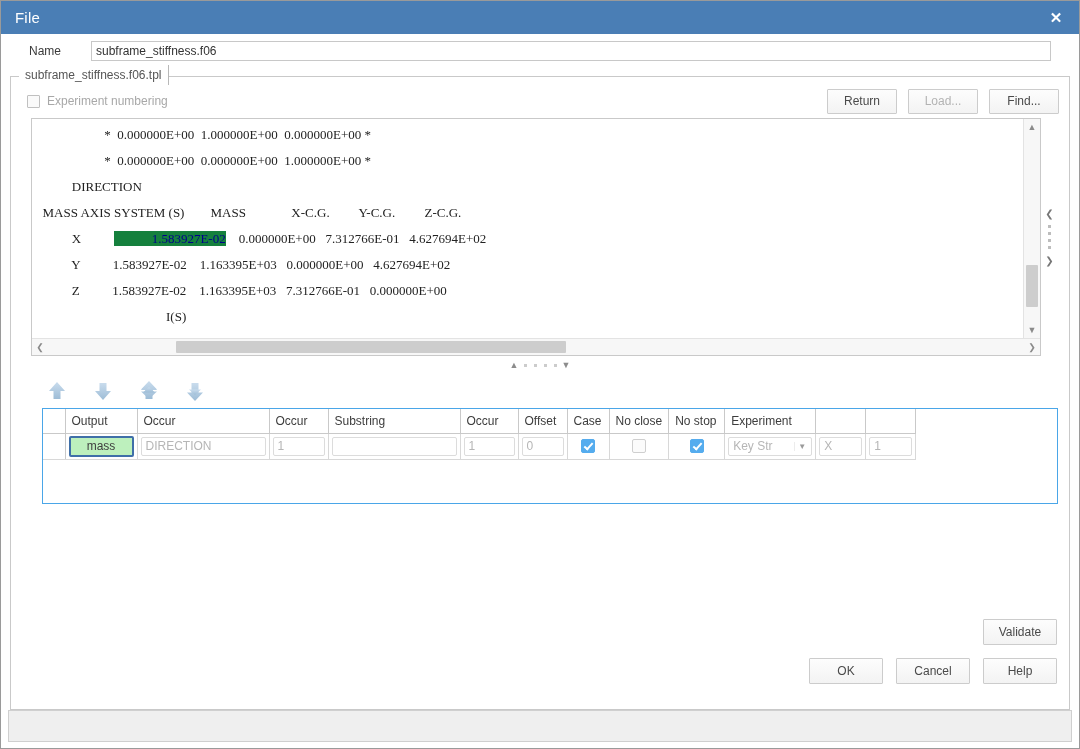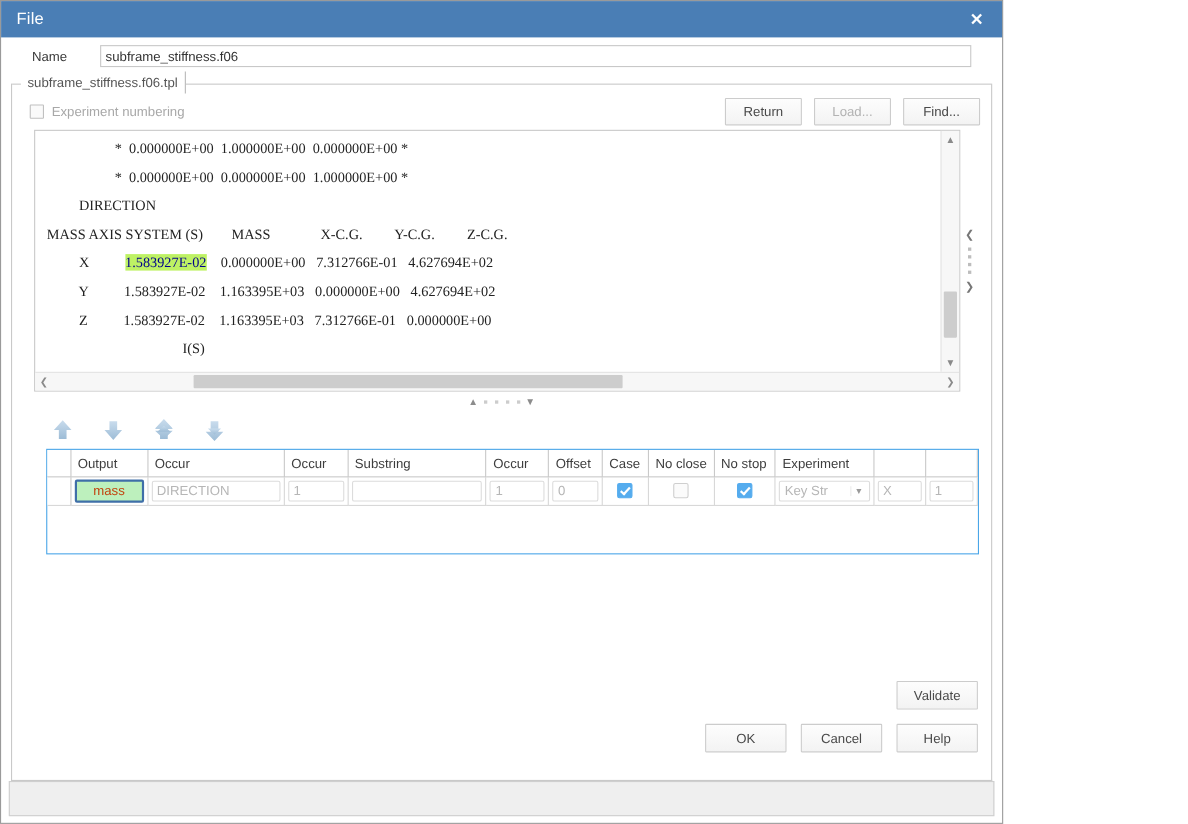--- a/index.html
+++ b/index.html
@@ -12,21 +12,21 @@
     height: 749px;
     font-family: "Liberation Sans", sans-serif;
     font-size: 12px;
     color: #333333;
     overflow: hidden;
   }
 
   
   #window {
     position: relative;
-    width: 912px;
+    width: 1080px;
     height: 749px;
     box-sizing: border-box;
     border: 1px solid #9a9a9a;
     background: #ffffff;
     display: flex;
     flex-direction: column;
     justify-content: center;
   }
 
   
@@ -188,22 +188,23 @@
     font-family: Liberation Serif, serif;
     font-size: 13px;
     line-height: 26px;
     color: #222222;
     white-space: pre;
     padding: 3px 0 0 4px;
     position: relative;
     min-width: 0;
   }
   .hl-green {
-    background: #bef264;
+    background: #15803d;
     color: #00008b;
+    padding-left: 38px;
   }
   #text-vscroll {
     width: 16px;
     min-width: 16px;
     background: #f7f7f7;
     border-left: 1px solid #e3e3e3;
     display: flex;
     flex-direction: column;
     align-items: center;
   }
@@ -412,21 +413,21 @@
     border-radius: 2px;
   }
   .cell-output {
     width: 100%;
     height: 21px;
     box-sizing: border-box;
     border: 2px solid #3f6fa8;
     background: #bdf0bd;
     font-family: "Liberation Sans", sans-serif;
     font-size: 12px;
-    color: #c2410c;
+    color: #404040;
     text-align: center;
     outline: none;
     border-radius: 2px;
     line-height: 17px;
   }
   .cell-chk-wrap {
     display: flex;
     align-items: center;
     justify-content: center;
     height: 100%;

